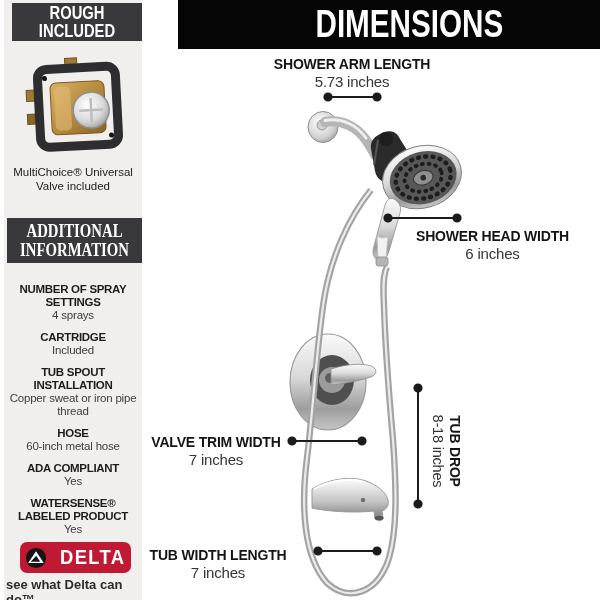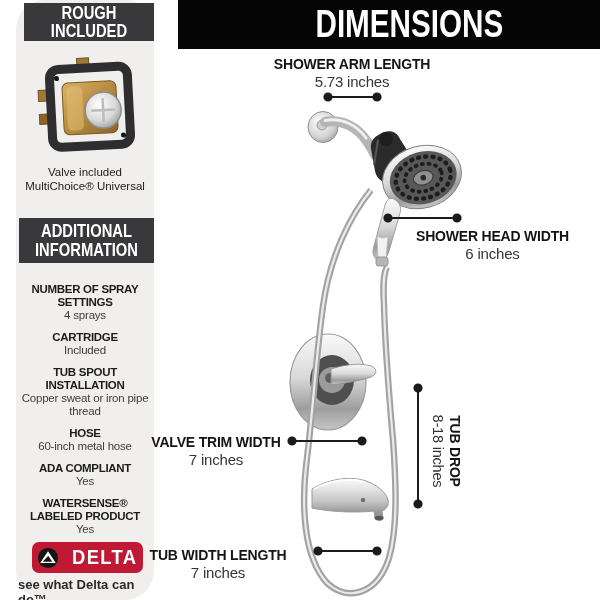--- a/index.html
+++ b/index.html
@@ -1,25 +1,25 @@
 <!DOCTYPE html>
 <html><head>
 <meta charset="utf-8">
 <style>
   html,body{margin:0;padding:0;}
   body{font-family:"Liberation Sans",sans-serif;background:#fff;}
   #app{position:relative;width:600px;height:600px;background:#ffffff;overflow:hidden;}
 
   
-  .sidebar{position:absolute;left:16px;top:0;width:138px;height:600px;background:#f0efed;border-radius:29px;}
+  .sidebar{position:absolute;left:4px;top:0;width:138px;height:600px;background:#f0efed;}
   .side-header{position:absolute;background:#39393b;color:#fff;text-align:center;
     font-weight:bold;display:flex;flex-direction:column;justify-content:center;}
   .side-header .hline{transform:scaleX(.82);transform-origin:50% 50%;white-space:nowrap;}
   #rough-header{left:8px;top:3px;width:130px;height:38px;font-size:18px;line-height:18px;}
-  #additional-header{left:3px;top:218px;width:135px;height:45px;font-size:18px;line-height:19px;}
+  #additional-header{left:3px;top:218px;width:135px;height:45px;font-size:18px;line-height:19px;font-family:Liberation Serif, serif;}
 
   .valve-img{position:absolute;left:19px;top:56px;width:102px;height:102px;}
   .valve-caption{position:absolute;left:2px;top:166px;width:134px;text-align:center;
     font-size:11.5px;line-height:13.5px;color:#222;}
 
   .specs{position:absolute;left:4px;top:283px;width:130px;text-align:center;color:#1c1c1c;}
   .spec{margin-bottom:9px;}
   .spec .lab{font-weight:bold;font-size:11.5px;line-height:13px;letter-spacing:-.3px;}
   .spec .val{font-size:11.5px;line-height:13px;color:#3d3d3d;letter-spacing:-.2px;}
 
@@ -88,22 +88,22 @@
           <rect x="32" y="30" width="16" height="44" rx="5" fill="#e3c079" opacity=".55"></rect>
           <circle cx="68" cy="55" r="18" fill="url(#capG)" stroke="#8e8e8e" stroke-width="1.5"></circle>
           <path d="M56,55 H80 M68,43 V67" stroke="#bdbdbd" stroke-width="2.5" fill="none"></path>
           <circle cx="23" cy="21" r="2.5" fill="#141414"></circle>
           <circle cx="87" cy="81" r="2.5" fill="#141414"></circle>
         </g>
       </svg>
     </div>
 
     <div class="valve-caption">
+      <div>MultiChoice® Universal</div>
       <div>Valve included</div>
-      <div>MultiChoice® Universal</div>
     </div>
 
     <div class="side-header" id="additional-header">
       <div class="hline">ADDITIONAL</div>
       <div class="hline">INFORMATION</div>
     </div>
 
     <div class="specs">
       <div class="spec">
         <div class="lab">NUMBER OF SPRAY SETTINGS</div>

